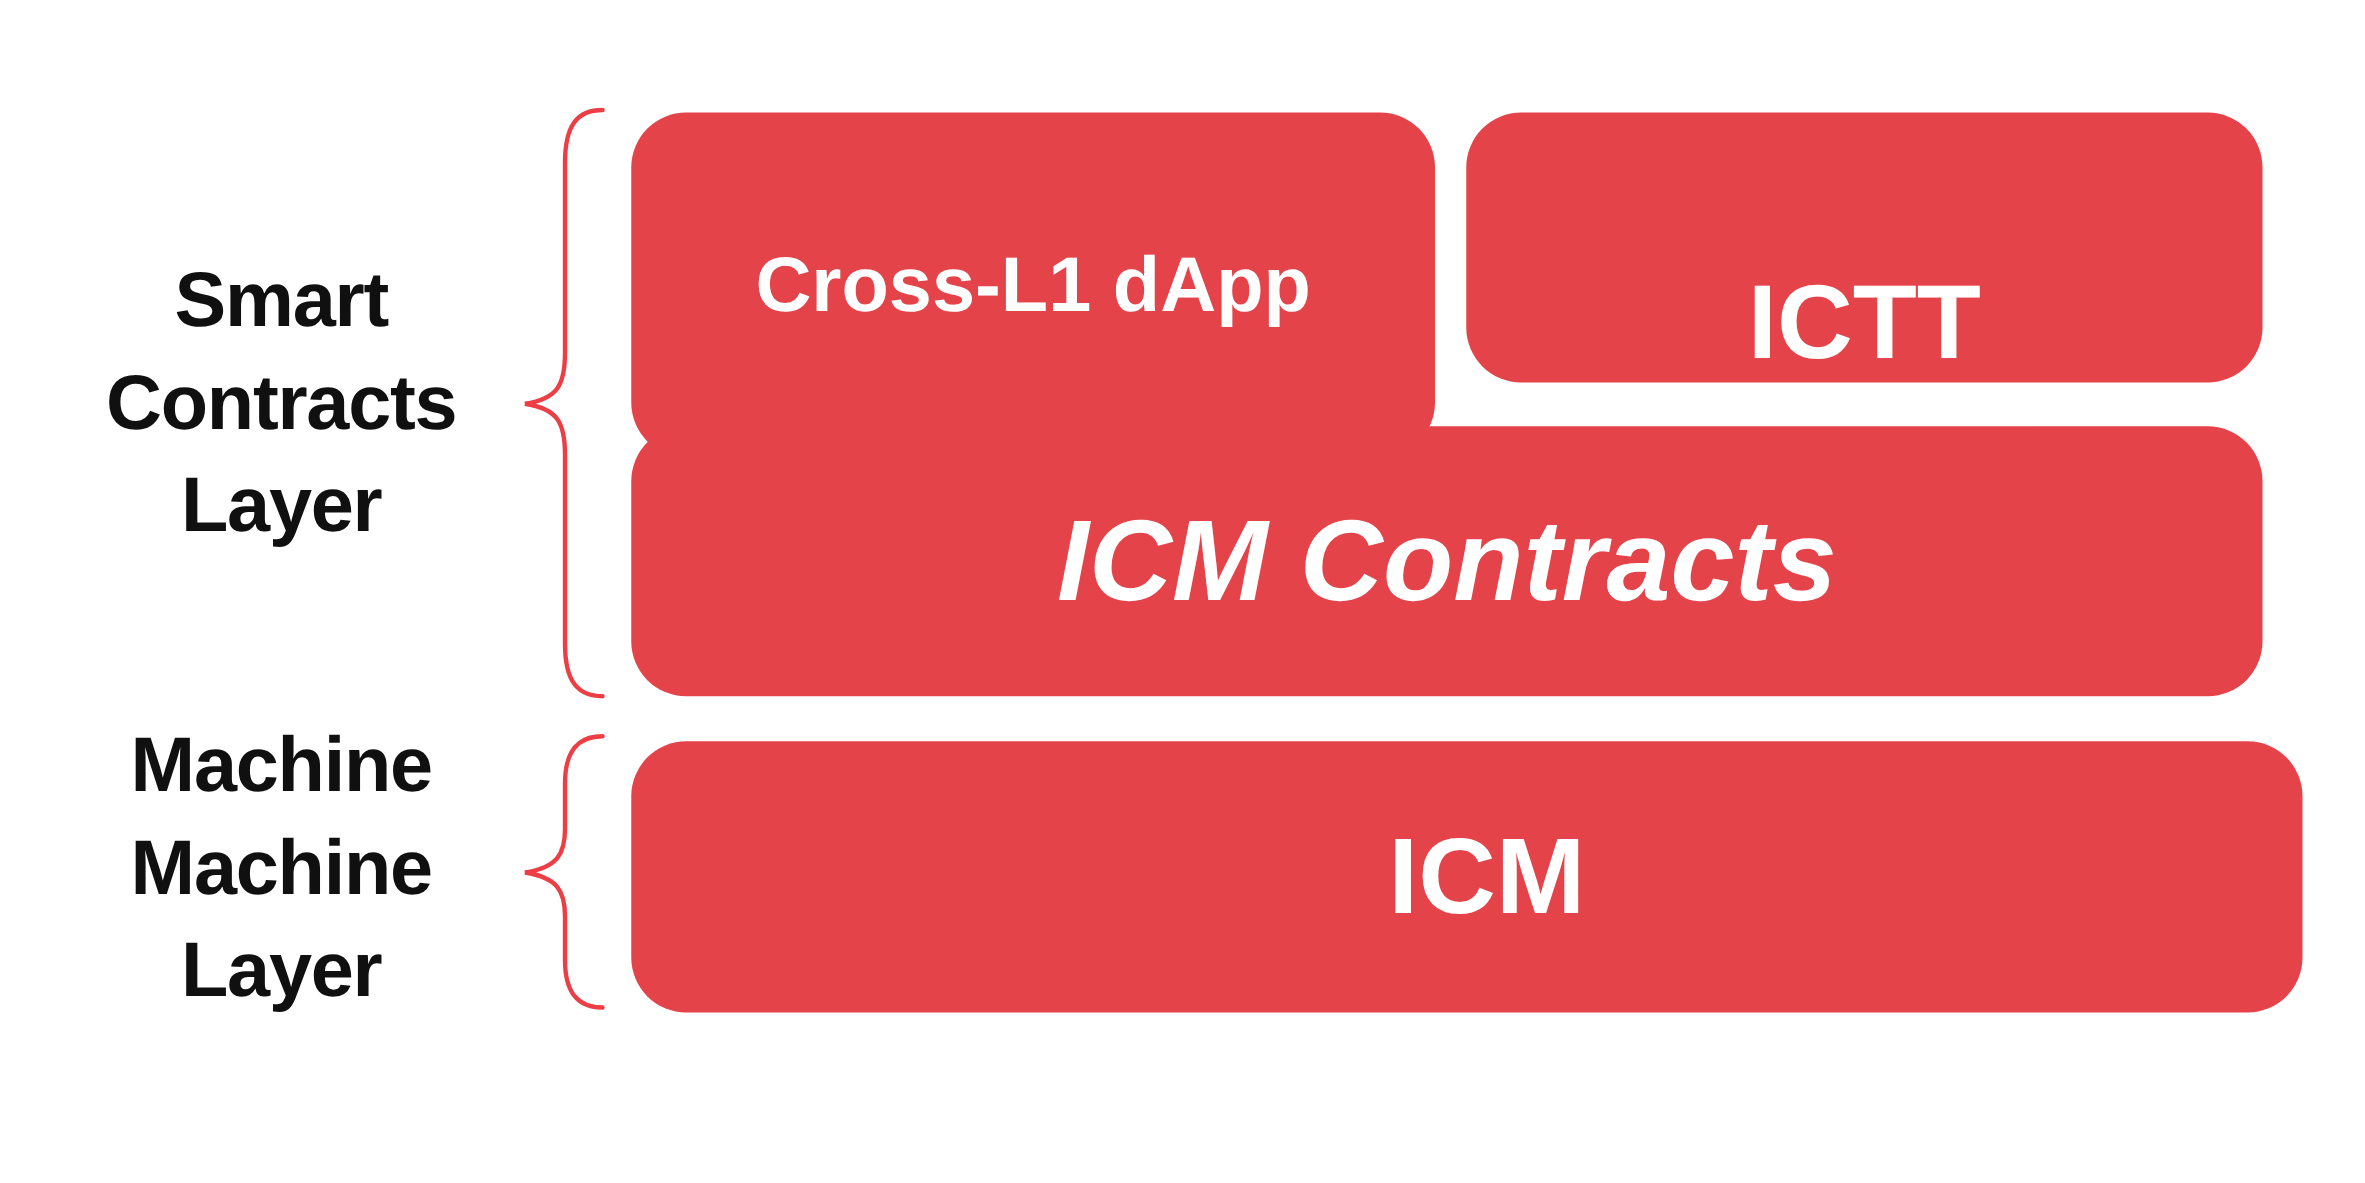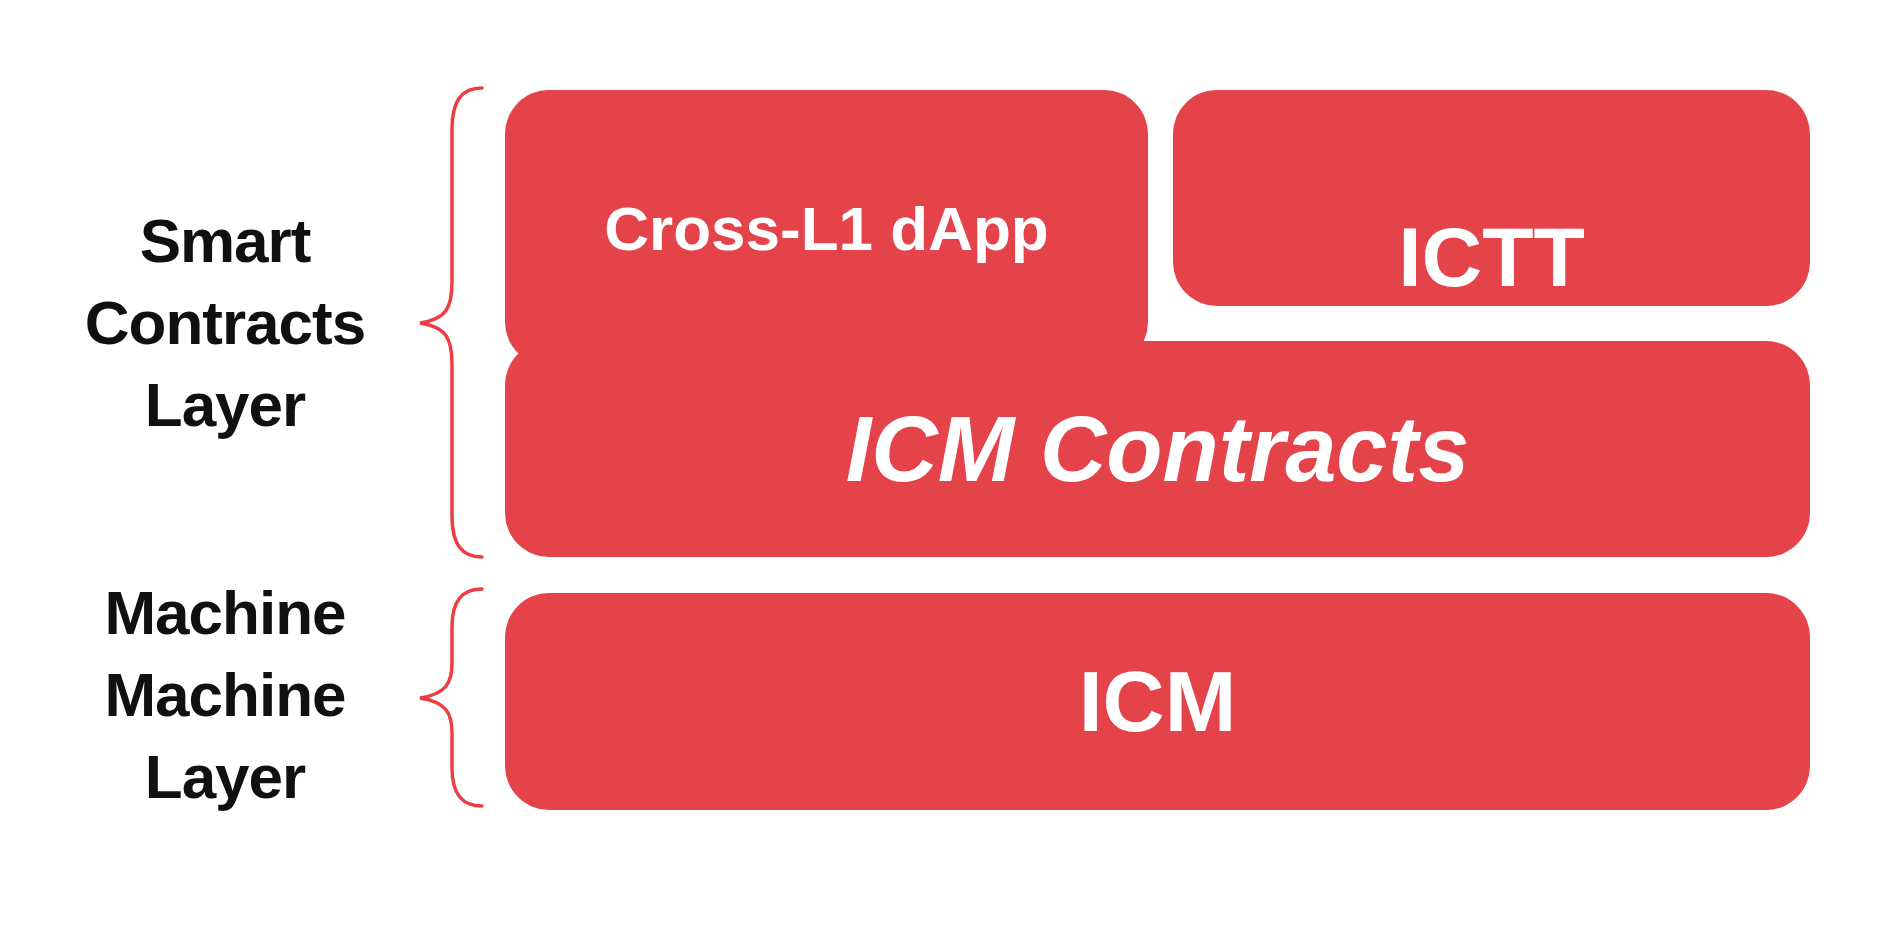--- a/index.html
+++ b/index.html
@@ -30,21 +30,21 @@
     display:flex;
     align-items:center;
     justify-content:center;
     color:var(--block-text,#ffffff);
     font-weight:700;
     white-space:nowrap;
   }
   #block-cross-l1-dapp{left:505px;top:90px;width:643px;height:276px;font-size:62px;}
   #block-ictt{left:1173px;top:90px;width:637px;height:216px;font-size:84px;align-items:flex-end;}
   #block-icm-contracts{left:505px;top:341px;width:1305px;height:216px;font-size:92px;font-style:italic;}
-  #block-icm{left:505px;top:593px;width:1305px;height:217px;font-size:86px;}
+  #block-icm{left:505px;top:593px;width:1305px;height:217px;font-size:86px;padding-left:32px;}
   .brace{position:absolute;}
   .brace path{
     fill:none;
     stroke:var(--brace-stroke,#ec3e44);
     stroke-width:3.5;
     stroke-linecap:round;
   }
   #brace-smart-contract{left:418px;top:86px;}
   #brace-virtual-machine{left:418px;top:587px;}
 </style>

